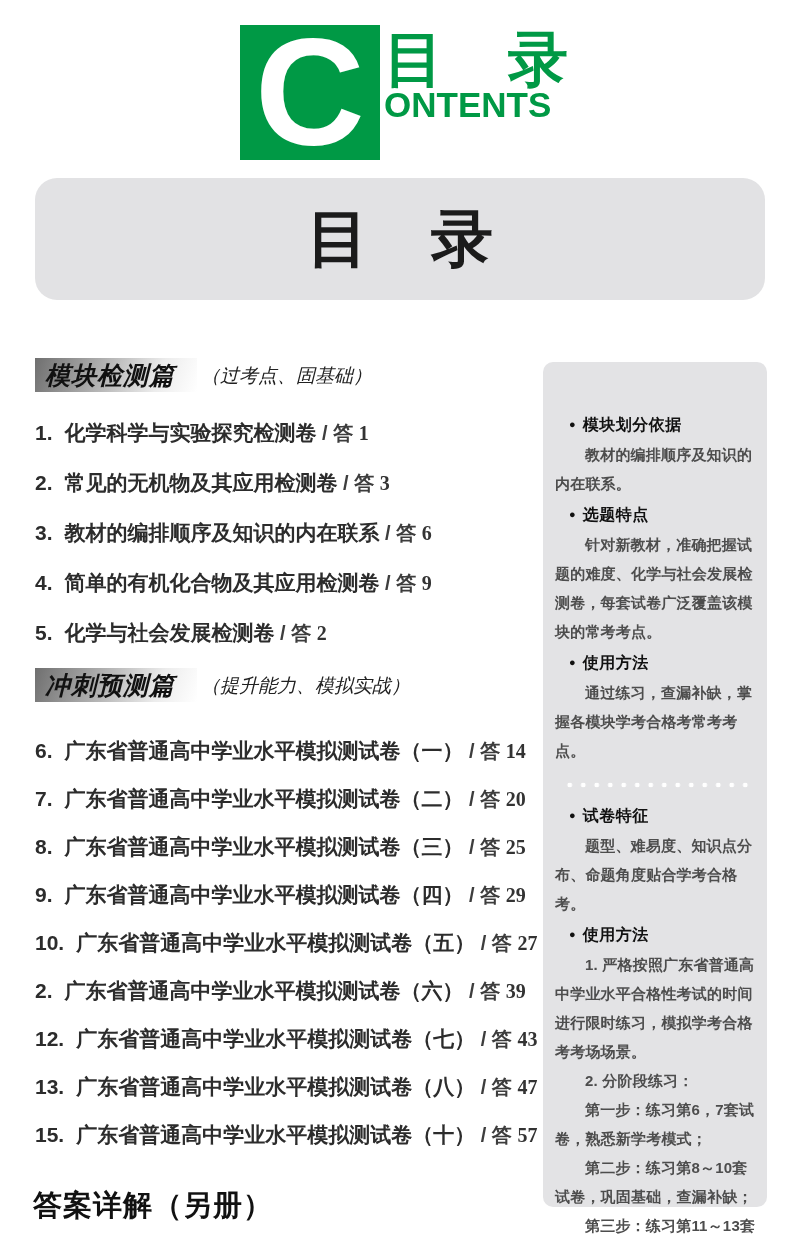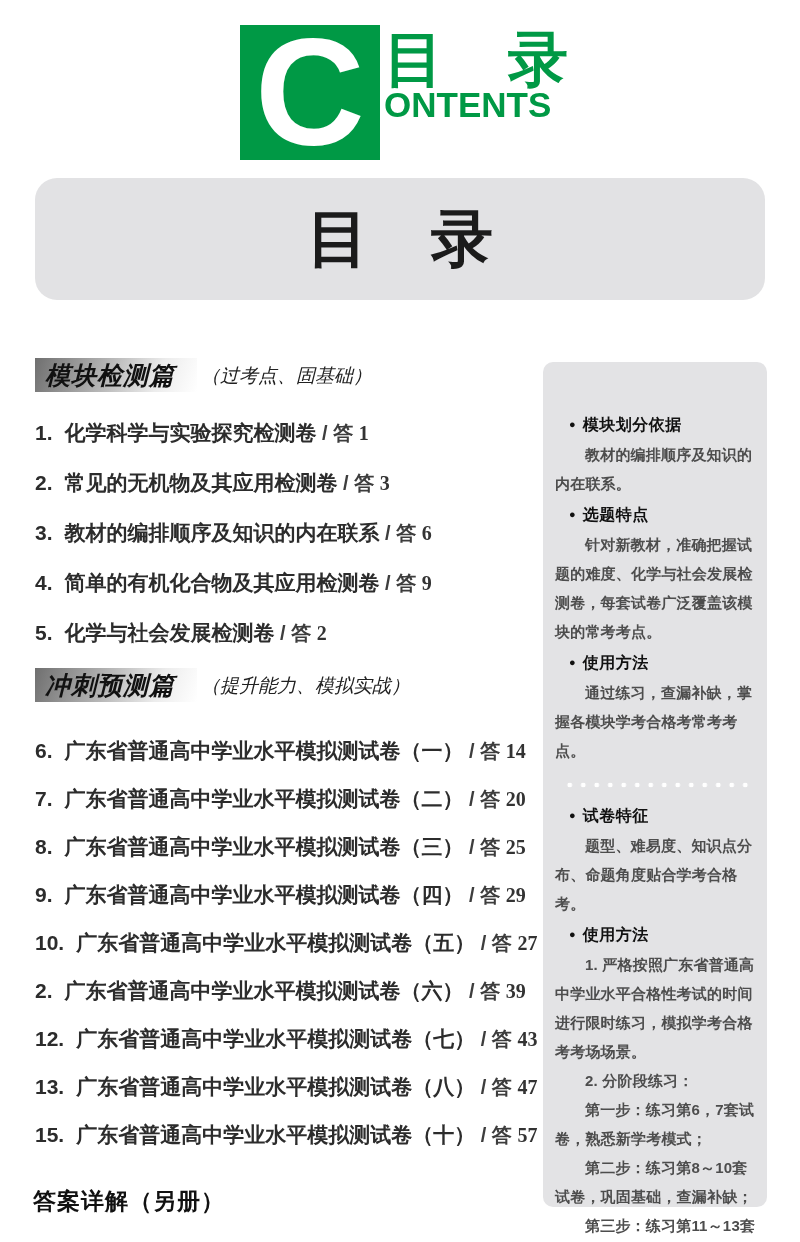--- a/index.html
+++ b/index.html
@@ -47,21 +47,21 @@
   .toc-list{list-style:none;margin:0;padding:0;}
   .toc-list.first{margin-top:26px;}
   .toc-list.second{margin-top:34px;}
   .toc-item{line-height:30px;white-space:nowrap;font-size:21px;color:#2c2c2c;font-weight:600;}
   .toc-list.first .toc-item{margin-bottom:20px;}
   .toc-list.second .toc-item{margin-bottom:18px;}
   .toc-num{display:inline-block;margin-right:12px;}
   .toc-ref{font-weight:700;color:#3d3d3d;font-size:20px;}
   .toc-page{font-family:"Liberation Serif","DejaVu Serif",serif;font-size:20px;color:#333;}
   .toc-footer{
-    position:absolute;left:33px;top:1186px;font-size:23px;font-weight:bold;color:#111;
+    position:absolute;left:33px;top:1186px;font-size:29px;font-weight:bold;color:#111;
     letter-spacing:1px;
   }
 
   
   .sidebar{
     position:absolute;left:543px;top:362px;width:224px;height:845px;
     background:#e3e3e5;border-radius:10px;box-sizing:border-box;
     padding:46px 8px 0 12px;
   }
   .sb-head{line-height:26px;margin:3px 0 2px 0;white-space:nowrap;}

